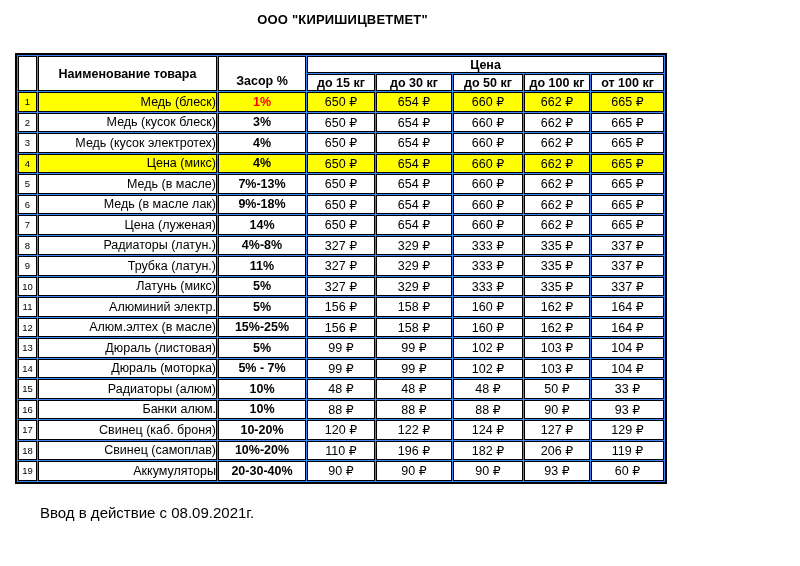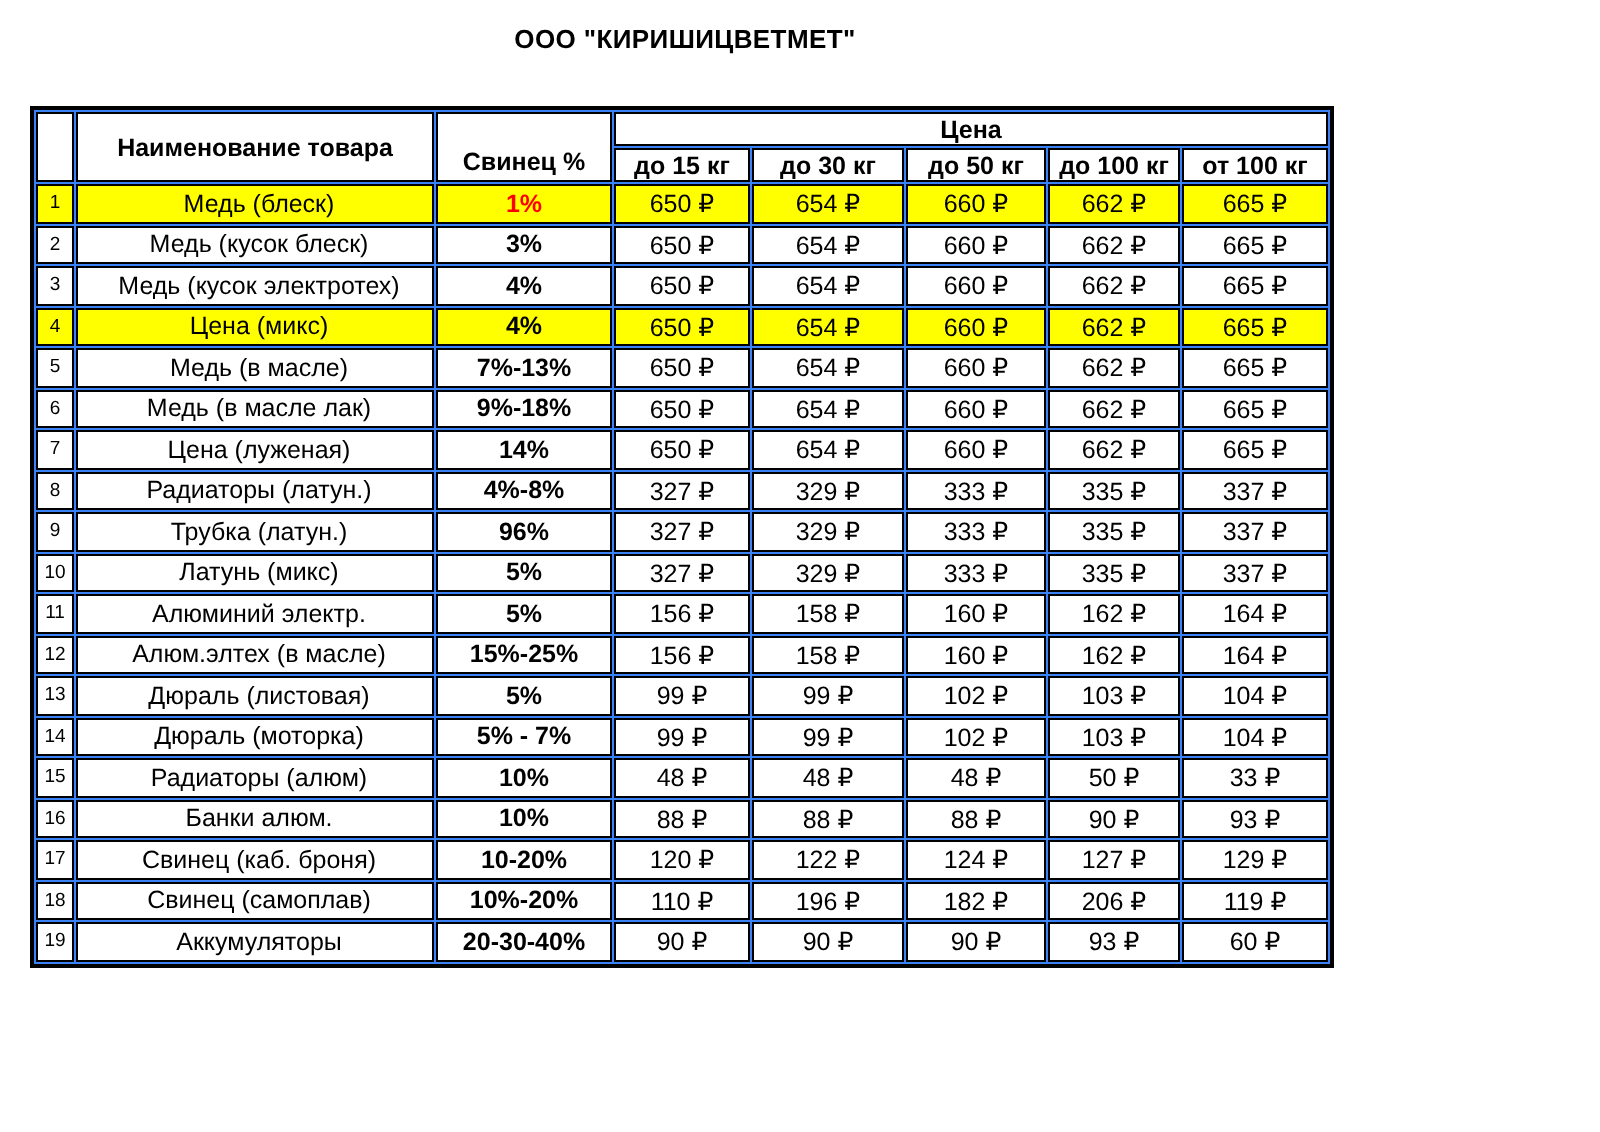--- a/index.html
+++ b/index.html
@@ -32,21 +32,21 @@
     padding: 0;
     vertical-align: middle;
     text-align: center;
     white-space: nowrap;
     overflow: hidden;
   }
   .price-table th { font-weight: bold; font-size: 12.5px; height: 17px; }
   th.zasor-h { vertical-align: bottom; padding-bottom: 2px; }
   .price-table td { font-size: 12.5px; height: 19.5px; }
   td.num  { font-size: 9.5px; }
-  td.name { text-align: center; padding-left: 4px; }
+  td.name { text-align: right; padding-left: 4px; }
   td.zasor { font-weight: bold; }
   tr.hl td { background: #FFFF00; }
   td.red { color: #FF0000; }
   .footer {
     margin-top: 20px;
     margin-left: 25px;
     font-size: 15px;
   }
 </style>
 </head>
@@ -63,21 +63,21 @@
       <col style="width:68px">
         <col style="width:76px">
         <col style="width:70px">
       <col style="width:66px">
         <col style="width:73px">
     </colgroup>
     <thead>
       <tr>
         <th rowspan="2"></th>
         <th rowspan="2">Наименование товара</th>
-        <th rowspan="2" class="zasor-h">Свинец %</th>
+        <th rowspan="2" class="zasor-h">Засор %</th>
         <th colspan="5">Цена</th>
       </tr>
       <tr>
         <th>до 15 кг</th>
         <th>до 30 кг</th>
         <th>до 50 кг</th>
         <th>до 100 кг</th>
         <th>от 100 кг</th>
       </tr>
     </thead>
@@ -158,21 +158,21 @@
     <td class="zasor">4%-8%</td>
     <td class="price">327 ₽</td>
     <td class="price">329 ₽</td>
     <td class="price">333 ₽</td>
     <td class="price">335 ₽</td>
     <td class="price">337 ₽</td>
   </tr>
         <tr>
     <td class="num">9</td>
     <td class="name">Трубка (латун.)</td>
-    <td class="zasor">96%</td>
+    <td class="zasor">11%</td>
     <td class="price">327 ₽</td>
     <td class="price">329 ₽</td>
     <td class="price">333 ₽</td>
     <td class="price">335 ₽</td>
     <td class="price">337 ₽</td>
   </tr>
         <tr>
     <td class="num">10</td>
     <td class="name">Латунь (микс)</td>
     <td class="zasor">5%</td>
@@ -268,13 +268,14 @@
     <td class="zasor">20-30-40%</td>
     <td class="price">90 ₽</td>
     <td class="price">90 ₽</td>
     <td class="price">90 ₽</td>
     <td class="price">93 ₽</td>
     <td class="price">60 ₽</td>
   </tr>
       </tbody>
   </table>
 
+  <div class="footer">Ввод в действие с 08.09.2021г.</div>
 </div>
 
 </body></html>

